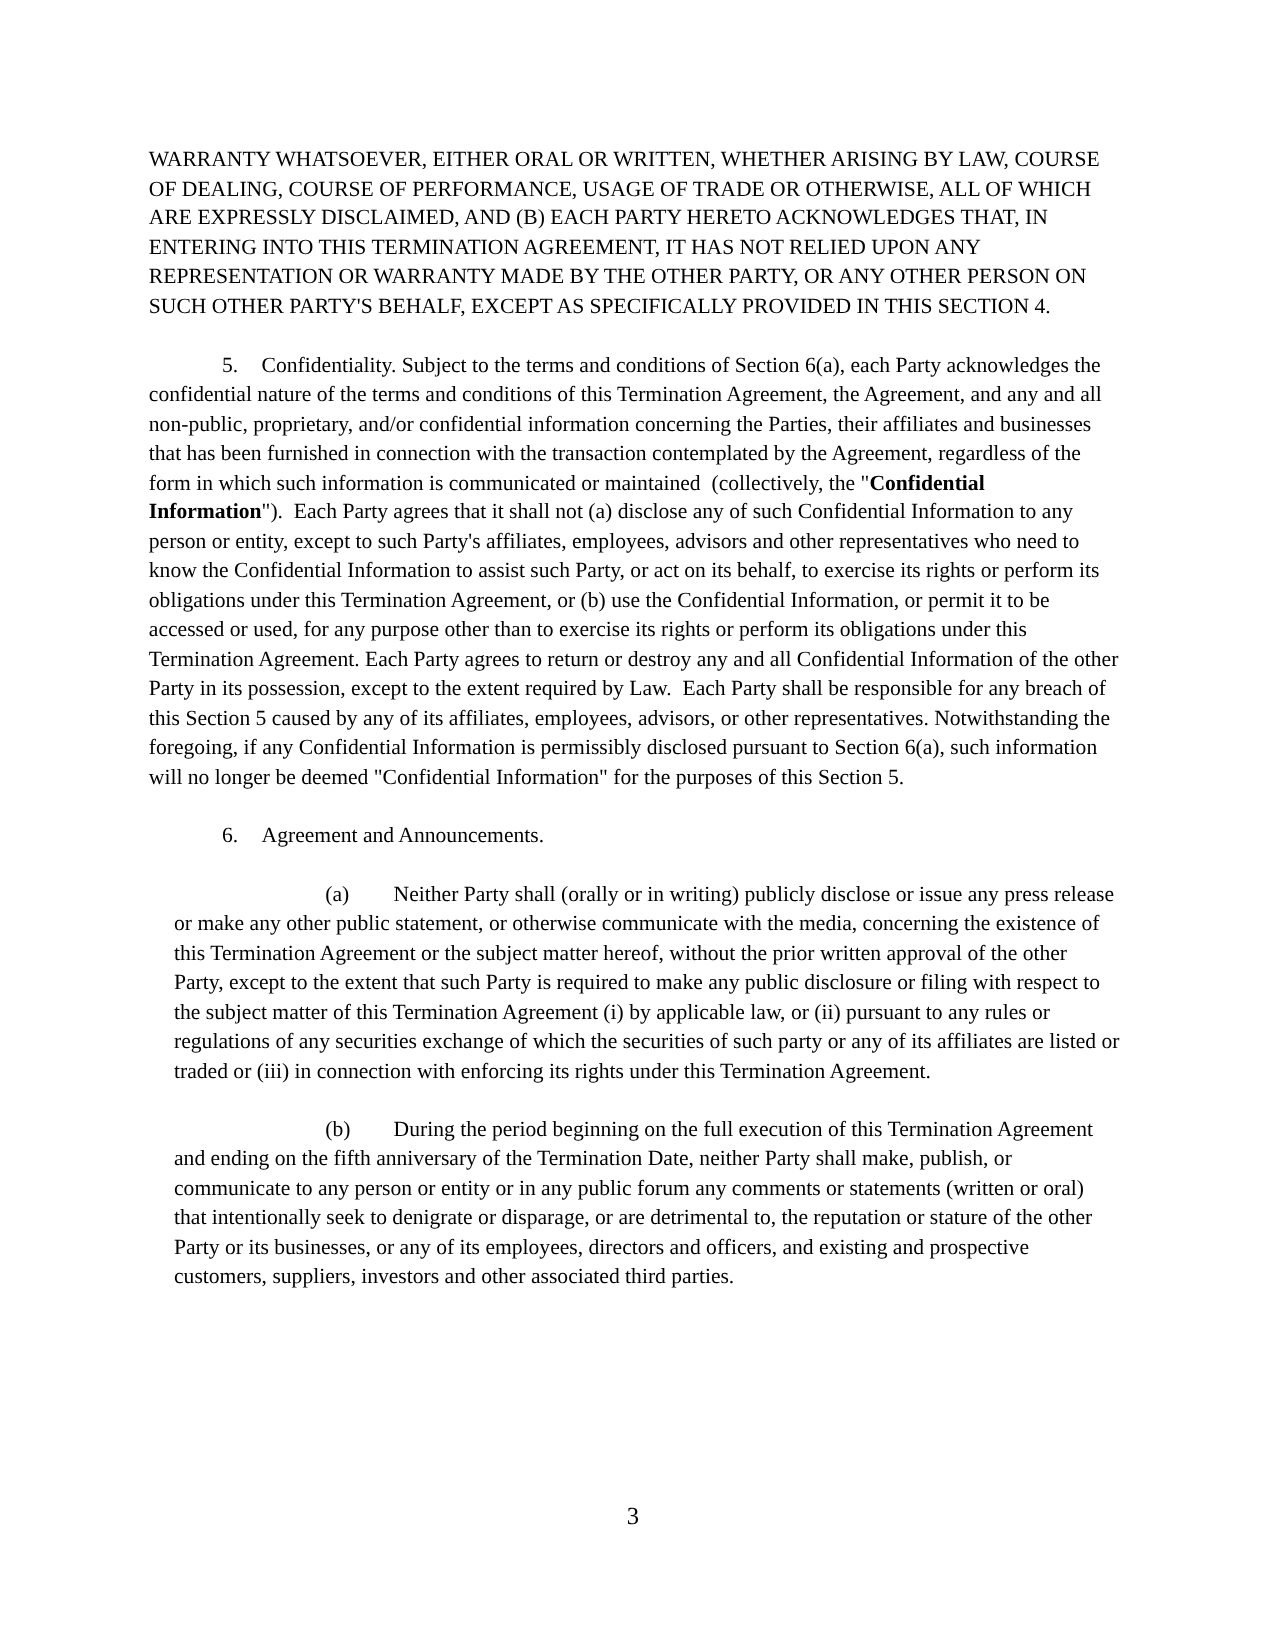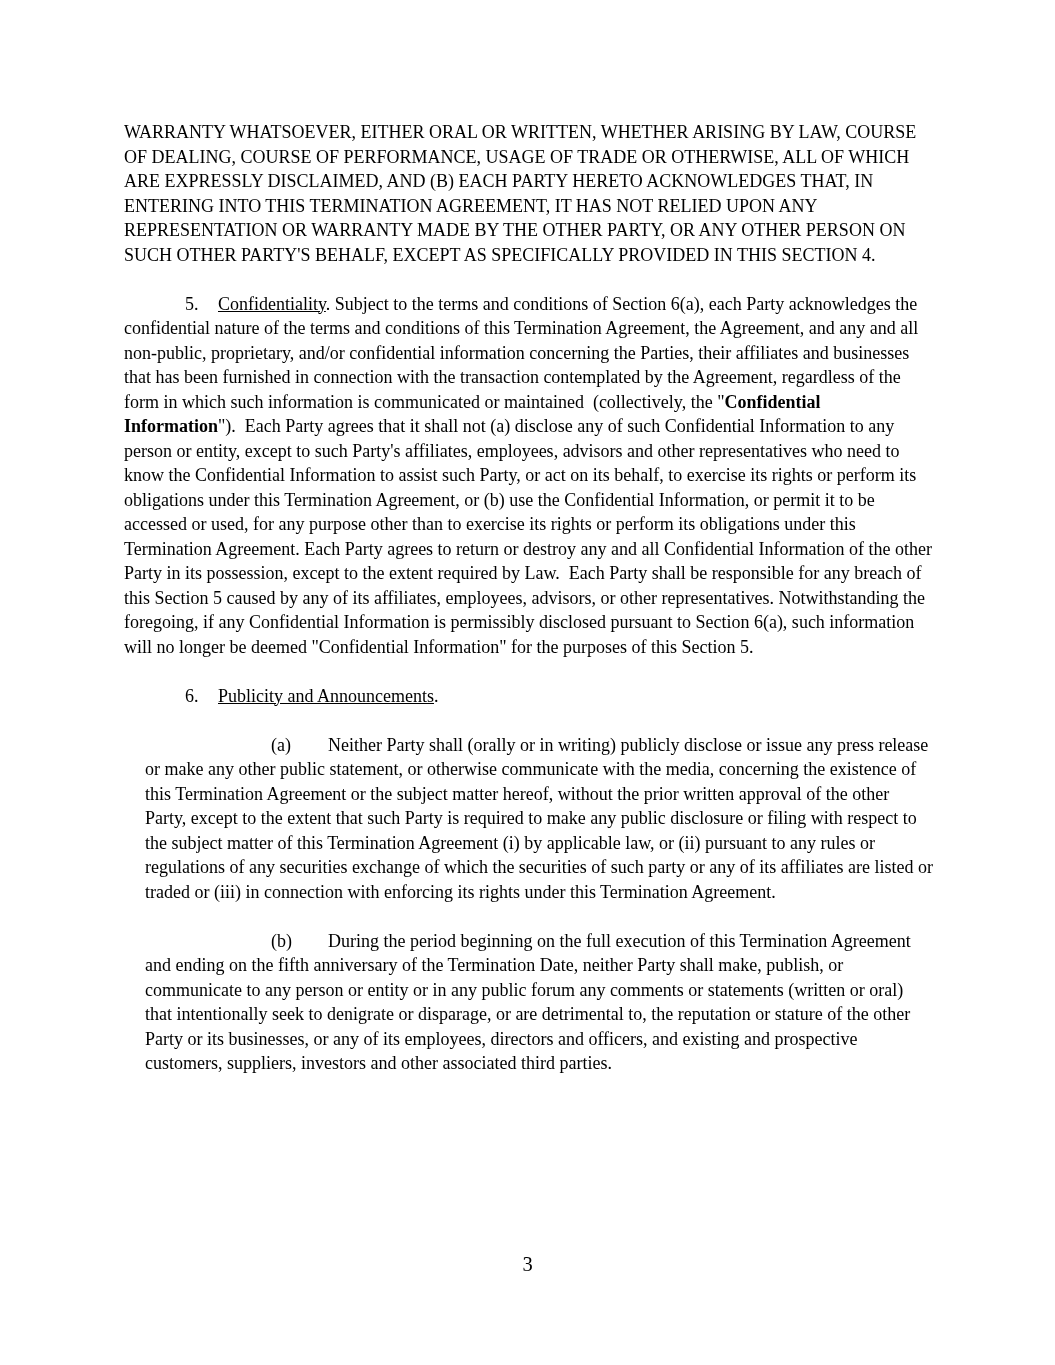--- a/index.html
+++ b/index.html
@@ -37,37 +37,37 @@
   .num {
     display: inline-block;
     width: 33px;
     text-indent: 0;
   }
   .lbl {
     display: inline-block;
     width: 57px;
     text-indent: 0;
   }
-  .u { text-decoration: underline; }
+  .u { }
   .b { font-weight: bold; }
   .footer {
     position: absolute;
     left: 0;
     right: 0;
     top: 1252px;
     text-align: center;
     font-size: 20.5px;
     line-height: 24.5px;
   }
 </style>
 </head>
 <body>
 
 <div class="page">
   <div class="content">
     <p class="para first"><span>WARRANTY WHATSOEVER, EITHER ORAL OR WRITTEN, WHETHER ARISING BY LAW, COURSE OF DEALING, COURSE OF PERFORMANCE, USAGE OF TRADE OR OTHERWISE, ALL OF WHICH ARE EXPRESSLY DISCLAIMED, AND (B) EACH PARTY HERETO ACKNOWLEDGES THAT, IN ENTERING INTO THIS TERMINATION AGREEMENT, IT HAS NOT RELIED UPON ANY REPRESENTATION OR WARRANTY MADE BY THE OTHER PARTY, OR ANY OTHER PERSON ON SUCH OTHER PARTY'S BEHALF, EXCEPT AS SPECIFICALLY PROVIDED IN THIS SECTION 4.</span></p>
     <p class="para ind-half"><span class="num">5.</span><span class="u">Confidentiality</span><span>. Subject to the terms and conditions of Section 6(a), each Party acknowledges the confidential nature of the terms and conditions of this Termination Agreement, the Agreement, and any and all non-public, proprietary, and/or confidential information concerning the Parties, their affiliates and businesses that has been furnished in connection with the transaction contemplated by the Agreement, regardless of the form in which such information is communicated or maintained  (collectively, the "</span><span class="b">Confidential Information</span><span>").  Each Party agrees that it shall not (a) disclose any of such Confidential Information to any person or entity, except to such Party's affiliates, employees, advisors and other representatives who need to know the Confidential Information to assist such Party, or act on its behalf, to exercise its rights or perform its obligations under this Termination Agreement, or (b) use the Confidential Information, or permit it to be accessed or used, for any purpose other than to exercise its rights or perform its obligations under this Termination Agreement. Each Party agrees to return or destroy any and all Confidential Information of the other Party in its possession, except to the extent required by Law.  Each Party shall be responsible for any breach of this Section 5 caused by any of its affiliates, employees, advisors, or other representatives. Notwithstanding the foregoing, if any Confidential Information is permissibly disclosed pursuant to Section 6(a), such information will no longer be deemed "Confidential Information" for the purposes of this Section 5.</span></p>
-    <p class="para ind-half"><span class="num">6.</span><span class="u">Publicity and Announcements</span><span>.</span></p>
+    <p class="para ind-half"><span class="num">6.</span><span class="u">Agreement and Announcements</span><span>.</span></p>
     <p class="para ind-full"><span class="lbl">(a)</span><span>Neither Party shall (orally or in writing) publicly disclose or issue any press release or make any other public statement, or otherwise communicate with the media, concerning the existence of this Termination Agreement or the subject matter hereof, without the prior written approval of the other Party, except to the extent that such Party is required to make any public disclosure or filing with respect to the subject matter of this Termination Agreement (i) by applicable law, or (ii) pursuant to any rules or regulations of any securities exchange of which the securities of such party or any of its affiliates are listed or traded or (iii) in connection with enforcing its rights under this Termination Agreement.</span></p>
     <p class="para ind-full"><span class="lbl">(b)</span><span>During the period beginning on the full execution of this Termination Agreement and ending on the fifth anniversary of the Termination Date, neither Party shall make, publish, or communicate to any person or entity or in any public forum any comments or statements (written or oral) that intentionally seek to denigrate or disparage, or are detrimental to, the reputation or stature of the other Party or its businesses, or any of its employees, directors and officers, and existing and prospective customers, suppliers, investors and other associated third parties.</span></p>
   </div>
   <div class="footer">3</div>
 </div>
 
 </body></html>

